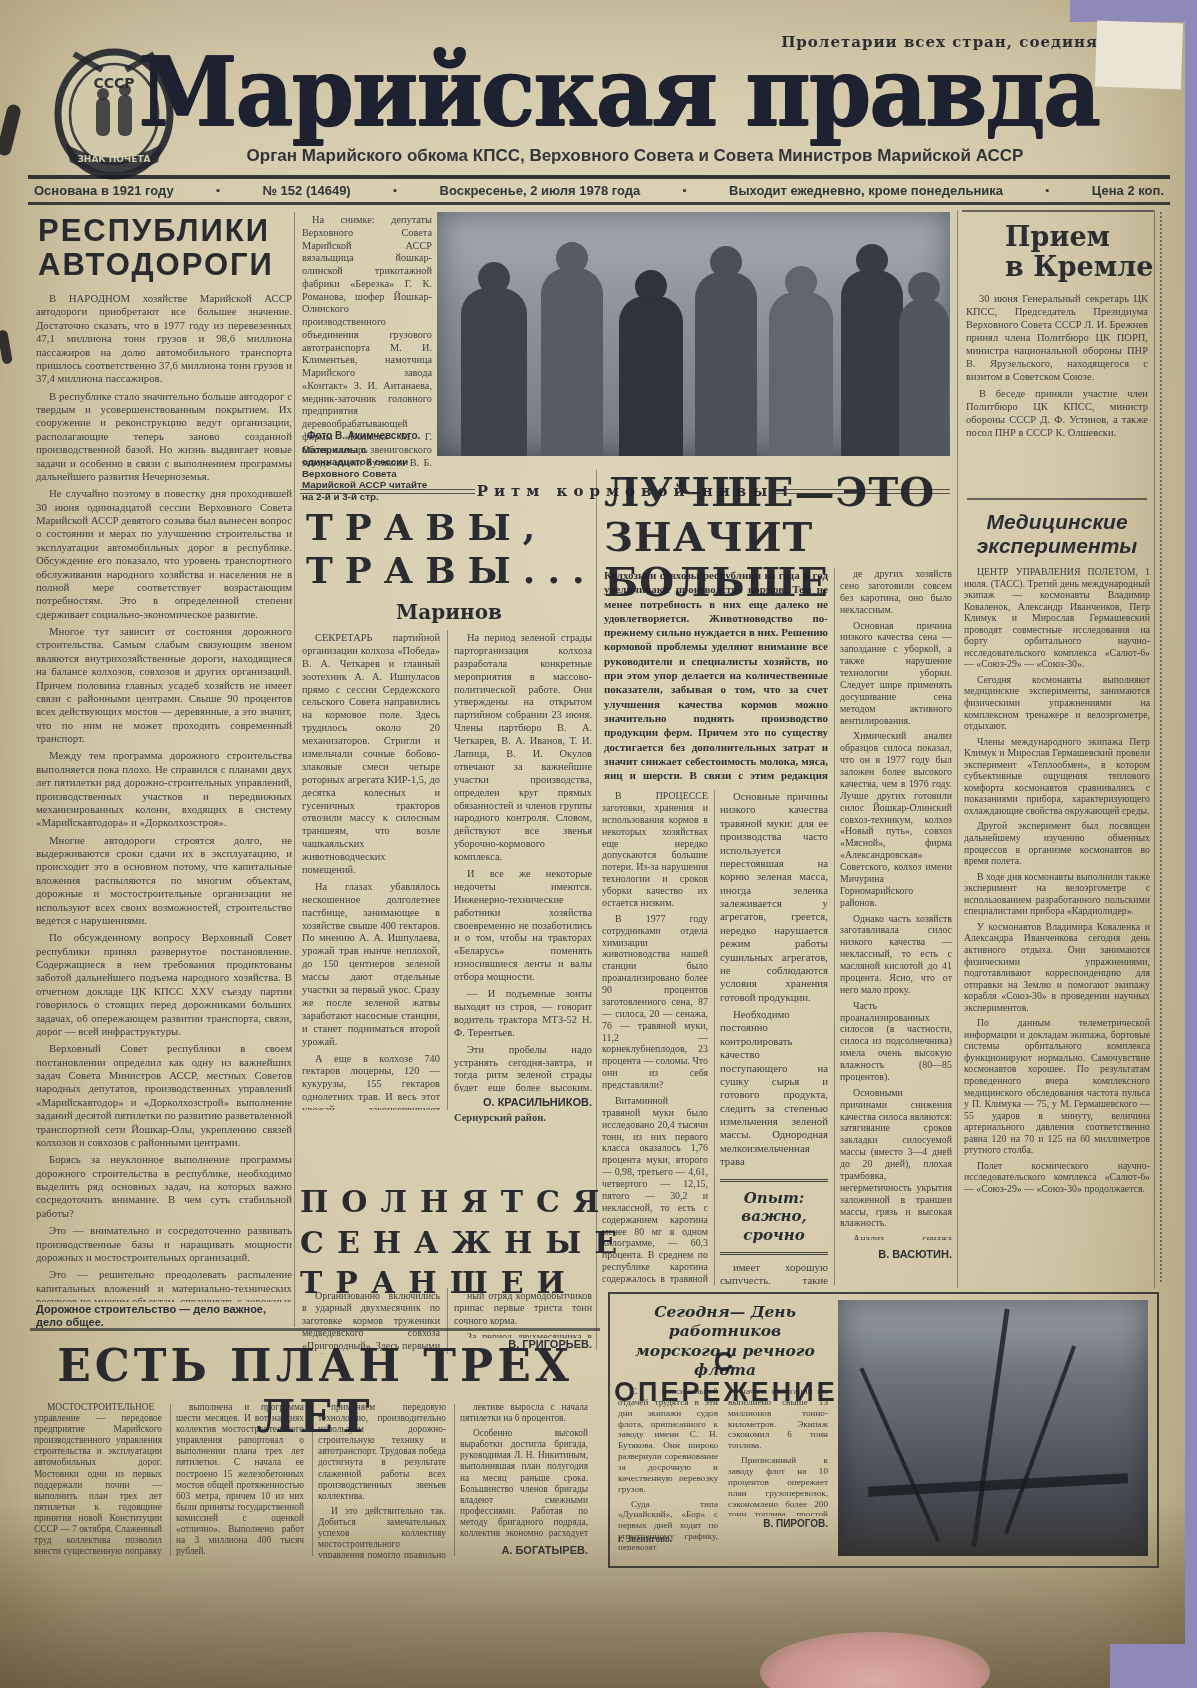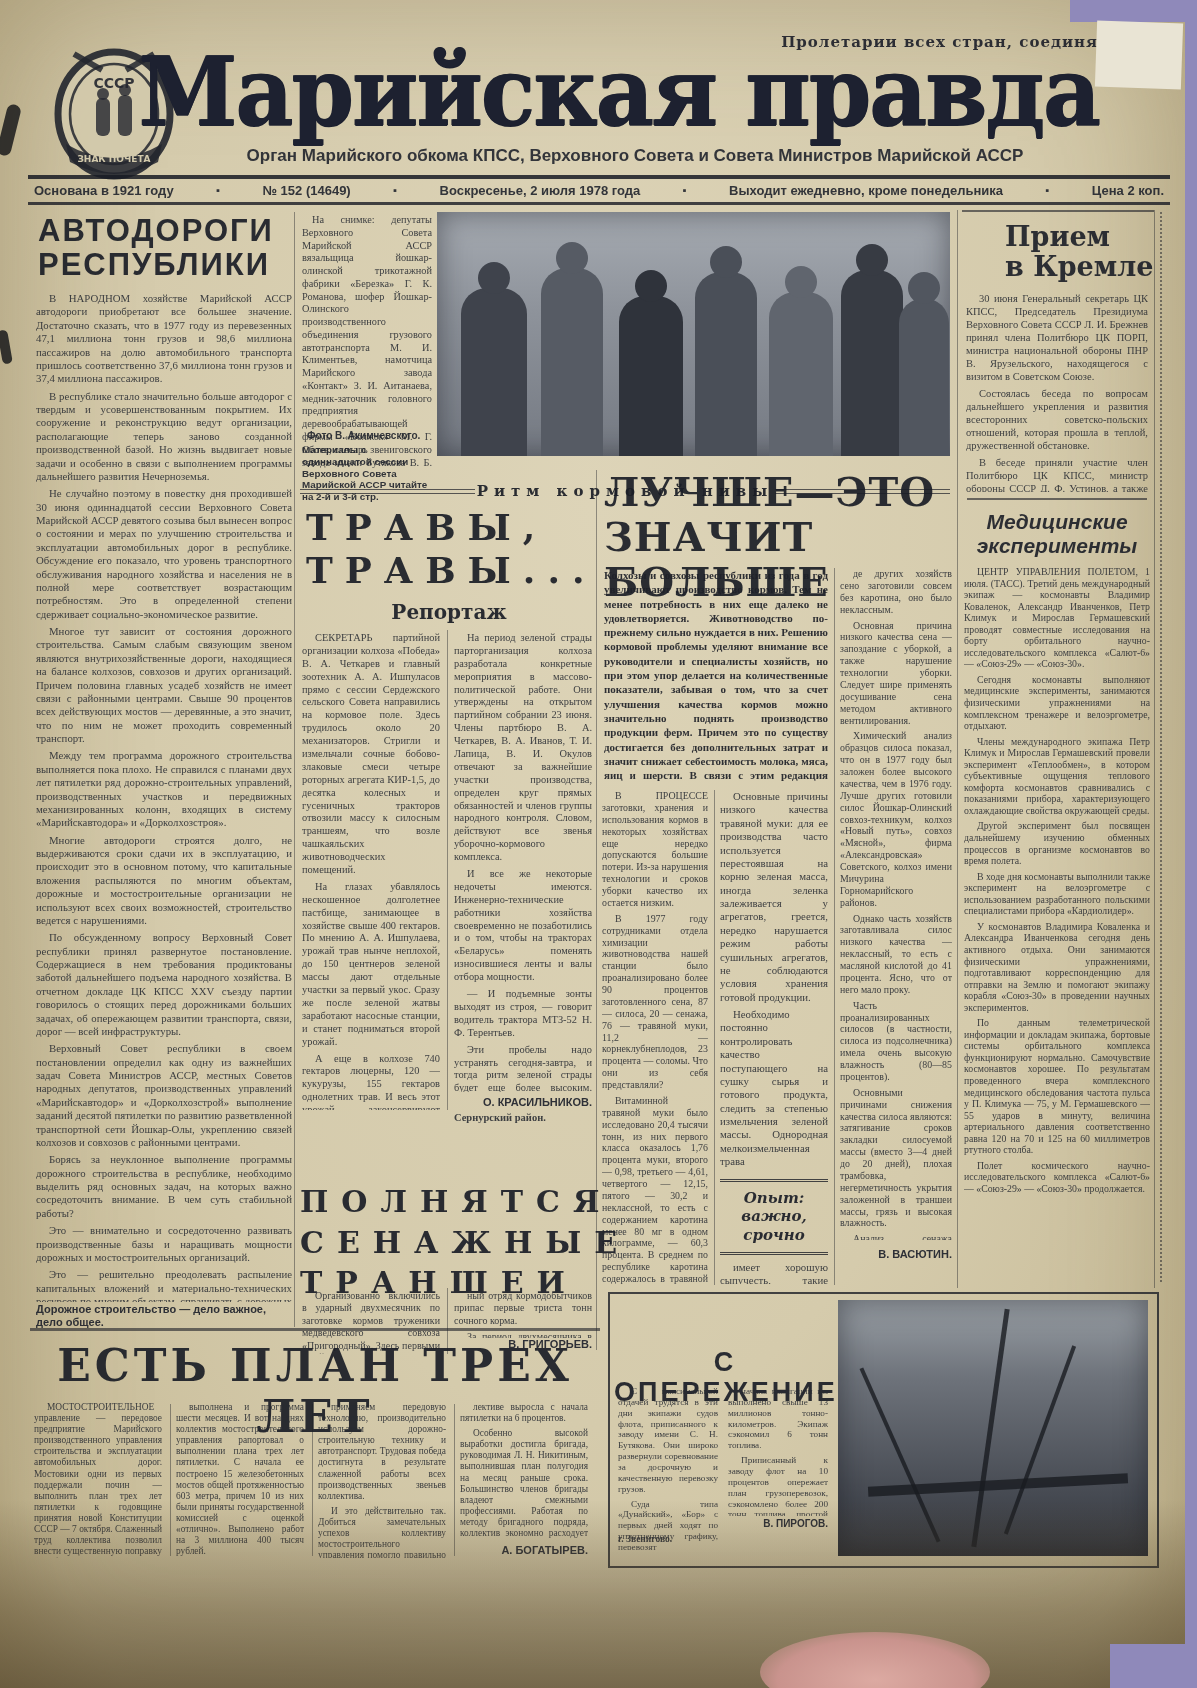--- a/index.html
+++ b/index.html
@@ -112,22 +112,22 @@
   <div class="abs vrule" style="left:1154px;top:210px;height:1078px;"></div>
   <div class="abs dotted-rule" style="left:1160px;top:212px;height:1070px;"></div>
   <div class="abs vrule" style="left:447px;top:630px;height:480px;"></div>
   <div class="abs vrule" style="left:447px;top:1288px;height:66px;"></div>
   <div class="abs vrule" style="left:714px;top:790px;height:495px;"></div>
   <div class="abs vrule" style="left:834px;top:568px;height:717px;"></div>
   <div class="abs hrule" style="left:967px;top:498px;width:180px;"></div>
   <div class="abs hrule" style="left:962px;top:210px;width:192px;"></div>
 
   <div class="abs" id="ed-title" style="left:38px;top:214px;width:254px;">
+    <div>РЕСПУБЛИКИ</div>
     <div>АВТОДОРОГИ</div>
-    <div>РЕСПУБЛИКИ</div>
   </div>
   <div class="abs col" style="left:36px;top:292px;width:256px;height:1010px;">
       <p>В НАРОДНОМ хозяйстве Марийской АССР автодороги приобретают все большее значение. Достаточно сказать, что в 1977 году из перевезенных 47,1 миллиона тонн грузов и 98,6 миллиона пассажиров на долю автомобильного транспорта пришлось соответственно 37,6 миллиона тонн грузов и 37,4 миллиона пассажиров.</p>
       <p>В республике стало значительно больше автодорог с твердым и усовершенствованным покрытием. Их сооружение и реконструкцию ведут организации, располагающие теперь заново созданной производственной базой. Но жизнь выдвигает новые задачи и особенно в связи с выполнением программы дальнейшего развития Нечерноземья.</p>
       <p>Не случайно поэтому в повестку дня проходившей 30 июня одиннадцатой сессии Верховного Совета Марийской АССР девятого созыва был вынесен вопрос о состоянии и мерах по улучшению строительства и эксплуатации автомобильных дорог в республике. Обсуждение его показало, что уровень транспортного обслуживания народного хозяйства и населения не в полной мере соответствует возрастающим потребностям. Это в определенной степени сдерживает социально-экономическое развитие.</p>
       <p>Многое тут зависит от состояния дорожного строительства. Самым слабым связующим звеном являются внутрихозяйственные дороги, находящиеся на балансе колхозов, совхозов и других организаций. Причем половина главных усадеб хозяйств не имеет связи с районными центрами. Свыше 90 процентов всех действующих мостов — деревянные, а это значит, что по ним не может проходить современный транспорт.</p>
       <p>Между тем программа дорожного строительства выполняется пока плохо. Не справился с планами двух лет пятилетки ряд дорожно-строительных управлений, производственных участков и передвижных механизированных колонн, входящих в систему «Марийскавтодора» и «Дорколхозстроя».</p>
       <p>Многие автодороги строятся долго, не выдерживаются сроки сдачи их в эксплуатацию, и происходит это в основном потому, что капитальные вложения распыляются по многим объектам, дорожные и мостостроительные организации не используют всех своих возможностей, строительство ведется с нарушениями.</p>
       <p>По обсужденному вопросу Верховный Совет республики принял развернутое постановление. Содержащиеся в нем требования продиктованы заботой дальнейшего подъема народного хозяйства. В отчетном докладе ЦК КПСС XXV съезду партии говорилось о стоящих перед дорожниками больших задачах, об опережающем развитии транспорта, связи, дорог — всей инфраструктуры.</p>
       <p>Верховный Совет республики в своем постановлении определил как одну из важнейших задач Совета Министров АССР, местных Советов народных депутатов, производственных управлений «Марийскавтодор» и «Дорколхозстрой» выполнение заданий десятой пятилетки по развитию разветвленной транспортной сети Йошкар-Олы, укреплению связей колхозов и совхозов с районными центрами.</p>
@@ -152,21 +152,20 @@
     <div class="figure" style="left:404px;width:62px;height:186px;background:#373b43;"></div>
     <div class="figure" style="left:462px;width:50px;height:158px;background:#51565f;"></div>
   </div>
 
   <div class="abs" id="kr-title" style="left:975px;top:222px;width:170px;margin-left:30px;">
     <div>Прием</div>
     <div>в Кремле</div>
   </div>
   <div class="abs col" style="left:966px;top:292px;width:182px;height:200px;font-size:10.5px;">
       <p>30 июня Генеральный секретарь ЦК КПСС, Председатель Президиума Верховного Совета СССР Л. И. Брежнев принял члена Политбюро ЦК ПОРП, министра национальной обороны ПНР В. Ярузельского, находящегося с визитом в Советском Союзе.</p>
-      <p>Состоялась беседа по вопросам дальнейшего укрепления и развития всесторонних советско-польских отношений, которая прошла в теплой, дружественной обстановке.</p>
       <p>В беседе приняли участие член Политбюро ЦК КПСС, министр обороны СССР Д. Ф. Устинов, а также посол ПНР в СССР К. Олшевски.</p>
     </div>
 
   <div class="abs" id="med-title" style="left:964px;top:510px;width:186px;font-style:italic;">
     <div>Медицинские</div>
     <div>эксперименты</div>
   </div>
   <div class="abs col" style="left:964px;top:566px;width:186px;height:716px;font-size:9.8px;line-height:1.18;">
       <p>ЦЕНТР УПРАВЛЕНИЯ ПОЛЕТОМ, 1 июля. (ТАСС). Третий день международный экипаж — космонавты Владимир Коваленок, Александр Иванченков, Петр Климук и Мирослав Гермашевский проводят совместные исследования на борту орбитального научно-исследовательского комплекса «Салют-6» — «Союз-29» — «Союз-30».</p>
       <p>Сегодня космонавты выполняют медицинские эксперименты, занимаются физическими упражнениями на комплексном тренажере и велоэргометре, отдыхают.</p>
@@ -181,21 +180,21 @@
   <div class="abs" id="band" style="left:300px;top:484px;width:650px;">
     <div class="line"></div>
     <div class="label">Ритм кормовой нивы</div>
     <div class="line"></div>
   </div>
 
   <div class="abs serif-head" id="travy-head" style="left:306px;top:506px;width:286px;">
     <div>ТРАВЫ,</div>
     <div>ТРАВЫ...</div>
   </div>
-  <div class="abs" id="travy-sub" style="left:306px;top:600px;width:286px;">Репортаж</div>
+  <div class="abs" id="travy-sub" style="left:306px;top:600px;width:286px;">Маринов</div>
   <div class="abs col" style="left:302px;top:632px;width:138px;height:478px;font-size:10.4px;">
       <p>СЕКРЕТАРЬ партийной организации колхоза «Победа» В. А. Четкарев и главный зоотехник А. А. Ишпуласов прямо с сессии Сердежского сельского Совета направились на кормовое поле. Здесь трудилось около 20 механизаторов. Стригли и измельчали сочные бобово-злаковые смеси четыре роторных агрегата КИР-1,5, до десятка колесных и гусеничных тракторов отвозили массу к силосным траншеям, что возле чашкаяльских животноводческих помещений.</p>
       <p>На глазах убавлялось нескошенное долголетнее пастбище, занимающее в хозяйстве свыше 400 гектаров. По мнению А. А. Ишпулаева, урожай трав нынче неплохой, до 150 центнеров зеленой массы дают отдельные участки за первый укос. Сразу же после зеленой жатвы заработают насосные станции, и станет подниматься второй урожай.</p>
       <p>А еще в колхозе 740 гектаров люцерны, 120 — кукурузы, 155 гектаров однолетних трав. И весь этот урожай законсервируют вовремя. В расчете на корову будет запасено по 10 тонн сенажа и по 3 тонны силоса.</p>
     </div>
   <div class="abs col" style="left:454px;top:632px;width:138px;height:460px;font-size:10.4px;">
       <p>На период зеленой страды парторганизация колхоза разработала конкретные мероприятия в массово-политической работе. Они утверждены на открытом партийном собрании 23 июня. Члены партбюро В. А. Четкарев, В. А. Иванов, Т. И. Лапица, В. И. Окулов отвечают за важнейшие участки производства, определен круг прямых обязанностей и членов группы народного контроля. Словом, действуют все звенья уборочно-кормового комплекса.</p>
       <p>И все же некоторые недочеты имеются. Инженерно-технические работники хозяйства своевременно не позаботились и о том, чтобы на тракторах «Беларусь» поменять износившиеся ленты и валы отбора мощности.</p>
       <p>— И подъемные зонты выходят из строя, — говорит водитель трактора МТЗ-52 Н. Ф. Терентьев.</p>
       <p>Эти пробелы надо устранять сегодня-завтра, и тогда ритм зеленой страды будет еще более высоким. Ведь у кормодобытчиков колхоза, одних из первых в районе открывших зеленую страду, отличный трудовой настрой.</p>
@@ -263,20 +262,24 @@
   <div class="abs col" style="left:460px;top:1402px;width:128px;height:140px;font-size:9.4px;line-height:1.18;">
       <p>лективе выросла с начала пятилетки на 6 процентов.</p>
       <p>Особенно высокой выработки достигла бригада, руководимая Л. Н. Никитиным, выполнившая план полугодия на месяц раньше срока. Большинство членов бригады владеют смежными профессиями. Работая по методу бригадного подряда, коллектив экономно расходует горюче-смазочные материалы, запасные части.</p>
     </div>
   <div class="abs byline" style="left:460px;top:1544px;width:128px;">А. БОГАТЫРЕВ.</div>
   <div class="abs vrule" style="left:170px;top:1404px;height:152px;"></div>
   <div class="abs vrule" style="left:312px;top:1404px;height:152px;"></div>
   <div class="abs vrule" style="left:454px;top:1404px;height:152px;"></div>
 
   <div class="abs" id="flot-box" style="left:608px;top:1292px;width:547px;height:272px;"></div>
+  <div class="abs" id="flot-over" style="left:618px;top:1302px;width:214px;">
+    <div>Сегодня— День работников</div>
+    <div>морского и речного флота</div>
+  </div>
   <div class="abs" id="flot-title" style="left:614px;top:1348px;width:222px;">С ОПЕРЕЖЕНИЕМ</div>
   <div class="abs col" style="left:618px;top:1386px;width:100px;height:164px;font-size:9.2px;line-height:1.18;">
       <p>С максимальной отдачей трудятся в эти дни экипажи судов флота, приписанного к заводу имени С. Н. Бутякова. Они широко развернули соревнование за досрочную и качественную перевозку грузов.</p>
       <p>Суда типа «Дунайский», «Бор» с первых дней ходят по уплотненному графику, перевозят стройматериалы: гравий, цемент, щебень. Например, теплоходы «Дунайский-40» (капитан П. В. Клементьев), «Дунайский-34» (капитан Л. К. Абрамов) доставили в Астрахань 16 тысяч тонн гравия, а на обратном пути, погрузив соль, поднялись вверх по Волге, первый — до Ярославля, второй — до Углича. Сверх плана сделано 3,2 тысячи тонно-километров.</p>
     </div>
   <div class="abs col" style="left:728px;top:1386px;width:100px;height:130px;font-size:9.2px;line-height:1.18;">
       <p>начала навигации им выполнено свыше 13 миллионов тонно-километров. Экипаж сэкономил 6 тонн топлива.</p>
       <p>Приписанный к заводу флот на 10 процентов опережает план грузоперевозок, сэкономлено более 200 тонн топлива, простой судов против уровня прошлого года сокращен на семь процентов.</p>
     </div>
   <div class="abs byline" style="left:728px;top:1518px;width:100px;font-size:10px;">В. ПИРОГОВ.</div>

